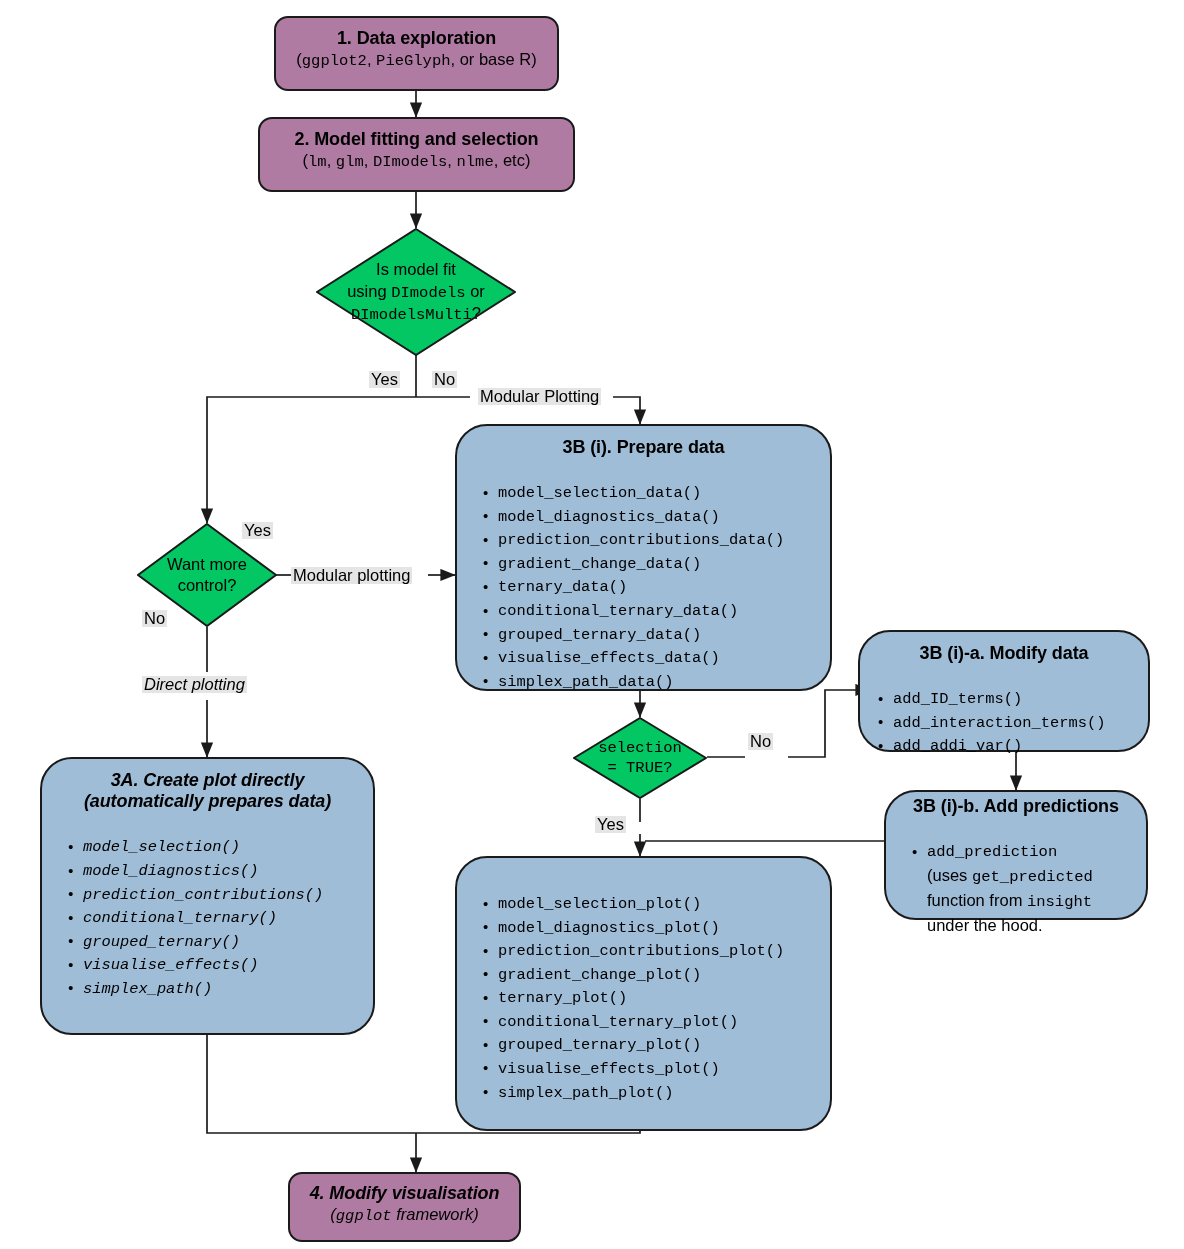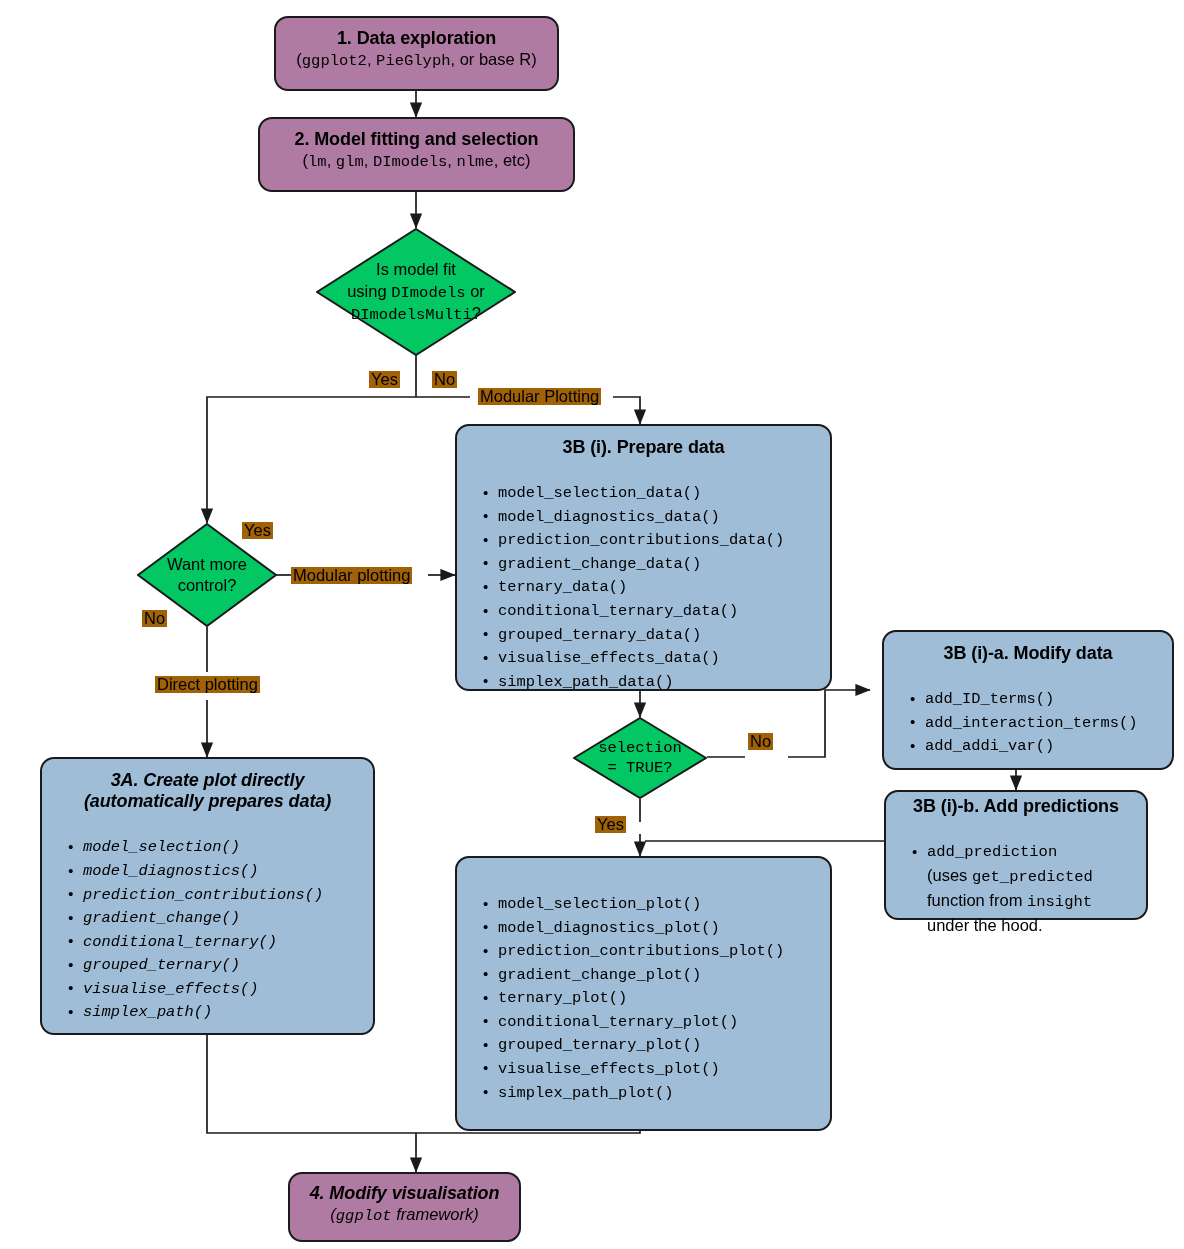--- a/index.html
+++ b/index.html
@@ -24,21 +24,21 @@
     pointer-events: none;
   }
   .node {
     position: absolute;
     box-sizing: border-box;
     border: 2px solid #1a1a1a;
     border-radius: 14px;
     color: #000000;
   }
   .node.purple { background: #b07ba2; }
-  .node.blue   { background: #a0bdd7; }
+  .node.blue   { background: #a0bdd7; border-radius: 32px; }
   .node-title {
     text-align: center;
     font-weight: bold;
     font-size: 18px;
     line-height: 1.18;
     letter-spacing: -0.1px;
   }
   .node-sub {
     text-align: center;
     font-size: 16.5px;
@@ -85,21 +85,21 @@
     font-size: 16.5px;
     line-height: 1.3;
     z-index: 2;
     color: #000;
   }
   .diamond .dlabel .mono { font-size: 15.5px; }
   .edge-label {
     position: absolute;
     font-size: 16.5px;
     color: #000;
-    background: #a16207;
+    background: #e5e5e5;
     white-space: nowrap;
     line-height: 1;
     padding: 0 2px;
   }
   .sans { font-family: "Liberation Sans", sans-serif; font-size: 16.5px; }
 </style>
 </head>
 <body>
 
 <div id="canvas">
@@ -180,21 +180,21 @@
     </svg>
     <div class="dlabel">
       <div>Want more</div>
       <div>control?</div>
     </div>
   </div>
 
   <div class="edge-label" style="left:242px; top:522px;">Yes</div>
   <div class="edge-label" style="left:142px; top:610px;">No</div>
   <div class="edge-label" style="left:291px; top:567px;">Modular plotting</div>
-  <div class="edge-label" style="left:155px; top:676px;">Direct plotting</div>
+  <div class="edge-label" style="left:142px; top:676px;font-style:italic;">Direct plotting</div>
 
   <div class="node blue" style="left:455px; top:424px; width:377px; height:267px; padding:11px 10px 0;">
     <div class="node-title">3B (i). Prepare data</div>
     <ul class="fnlist">
       <li>model_selection_data()</li>
       <li>model_diagnostics_data()</li>
       <li>prediction_contributions_data()</li>
       <li>gradient_change_data()</li>
       <li>ternary_data()</li>
       <li>conditional_ternary_data()</li>
@@ -210,21 +210,21 @@
     </svg>
     <div class="dlabel">
       <div class="mono">selection</div>
       <div class="mono">= TRUE?</div>
     </div>
   </div>
 
   <div class="edge-label" style="left:748px; top:733px;">No</div>
   <div class="edge-label" style="left:595px; top:816px;">Yes</div>
 
-  <div class="node blue" style="left:882px; top:630px; width:292px; height:140px; padding:11px 10px 0;">
+  <div class="node blue" style="left:858px; top:630px; width:292px; height:122px; padding:11px 2px 0;">
     <div class="node-title">3B (i)-a. Modify data</div>
     <ul class="fnlist">
       <li>add_ID_terms()</li>
       <li>add_interaction_terms()</li>
       <li>add_addi_var()</li>
     </ul>
   </div>
 
   <div class="node blue" style="left:884px; top:790px; width:264px; height:130px; padding:4px 10px 0;">
     <div class="node-title">3B (i)-b. Add predictions</div>
@@ -235,21 +235,20 @@
 
   <div class="node blue" style="left:40px; top:757px; width:335px; height:278px; padding:11px 10px 0;font-style:italic;">
     <div class="node-title">
       <div>3A. Create plot directly</div>
       <div>(automatically prepares data)</div>
     </div>
     <ul class="fnlist">
       <li>model_selection()</li>
       <li>model_diagnostics()</li>
       <li>prediction_contributions()</li>
-      <li>gradient_change()</li>
       <li>conditional_ternary()</li>
       <li>grouped_ternary()</li>
       <li>visualise_effects()</li>
       <li>simplex_path()</li>
     </ul>
   </div>
 
   <div class="node blue" style="left:455px; top:856px; width:377px; height:275px; padding:11px 10px 0;">
     <ul class="fnlist">
       <li>model_selection_plot()</li>

